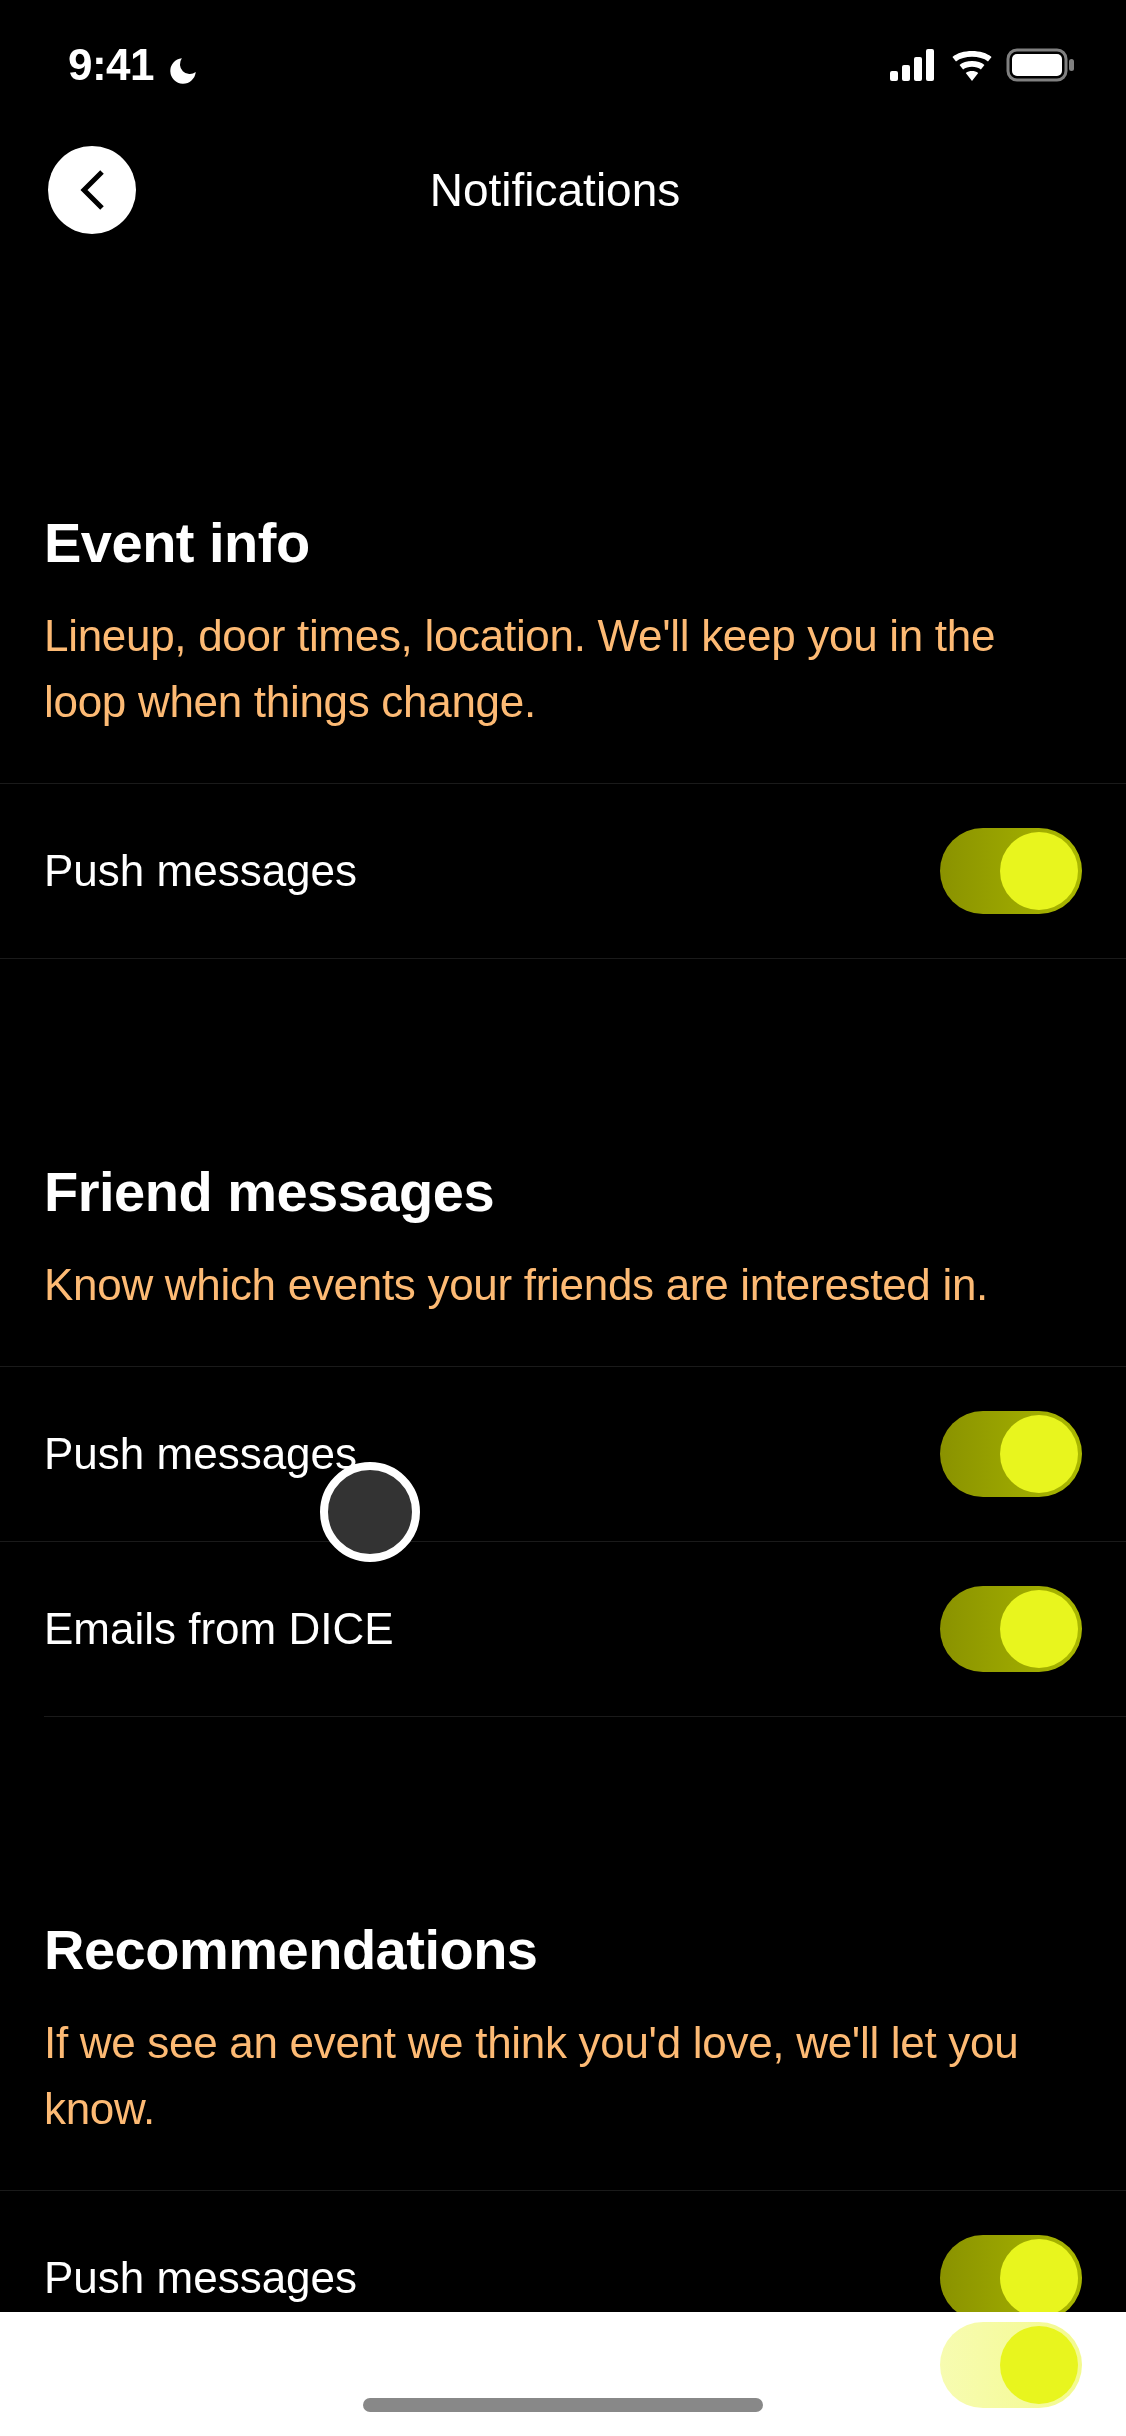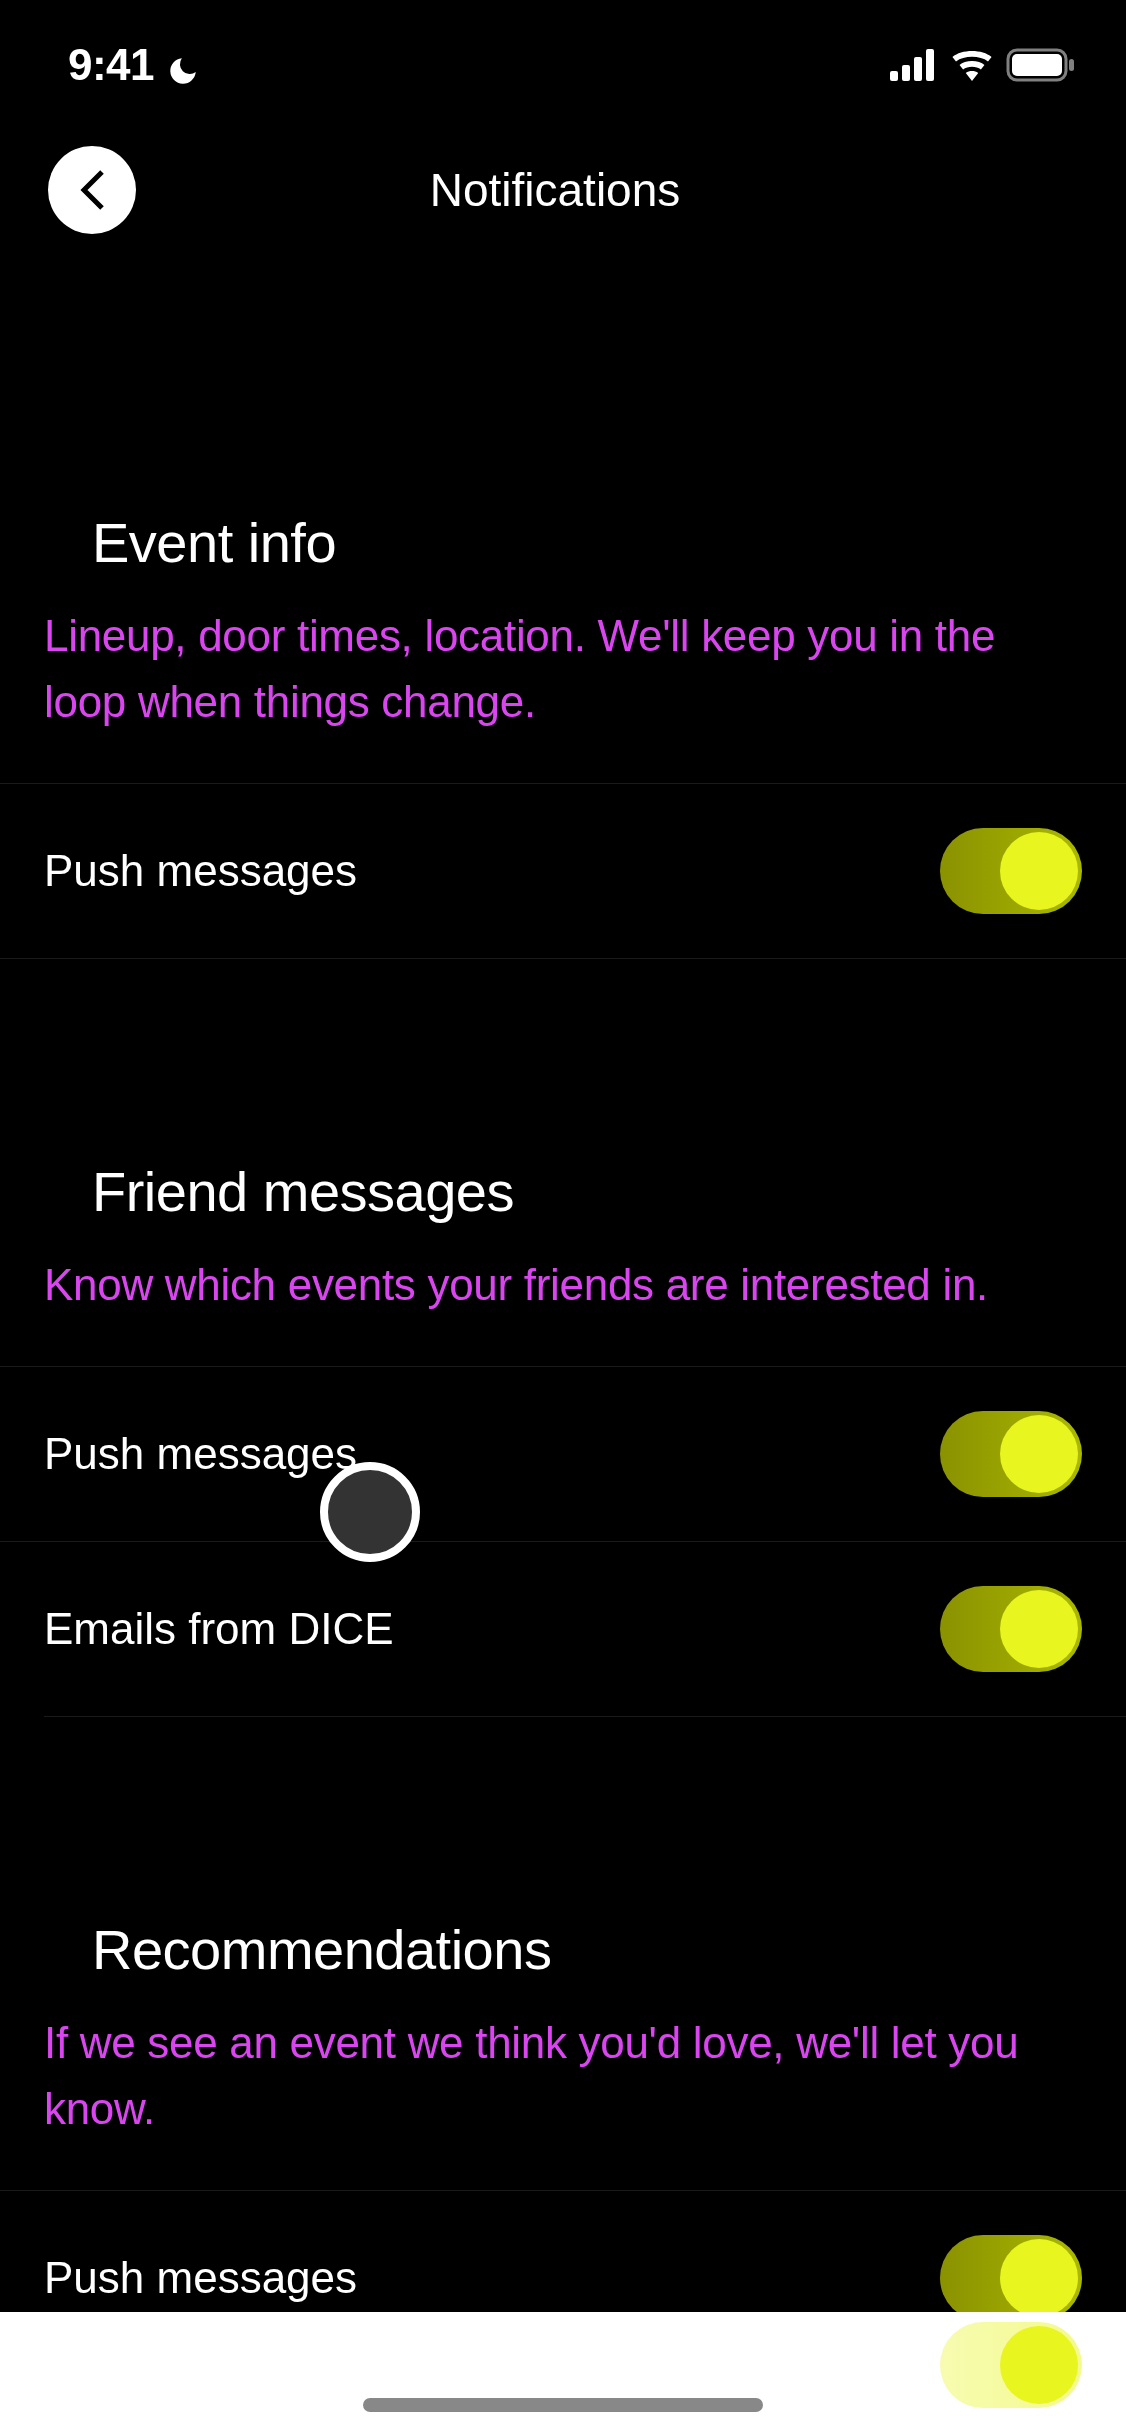--- a/index.html
+++ b/index.html
@@ -83,28 +83,27 @@
     padding-top: 280px;
   }
   .section {
     margin-bottom: 0;
   }
   .section-header {
     padding: 0 44px 48px 44px;
   }
   .section-title {
     font-size: 56px;
-    font-weight: 400;
+    font-weight: 700;
     margin-bottom: 28px;
     letter-spacing: -0.5px;
-    margin-left: 48px;
   }
   .section-desc {
     font-size: 44px;
-    color: #d946ef;
+    color: #fdba74;
     line-height: 1.5;
     letter-spacing: -0.3px;
   }
   
   
   .settings-group {
     border-top: 1px solid #1a1a1a;
   }
   .setting-row {
     display: flex;

